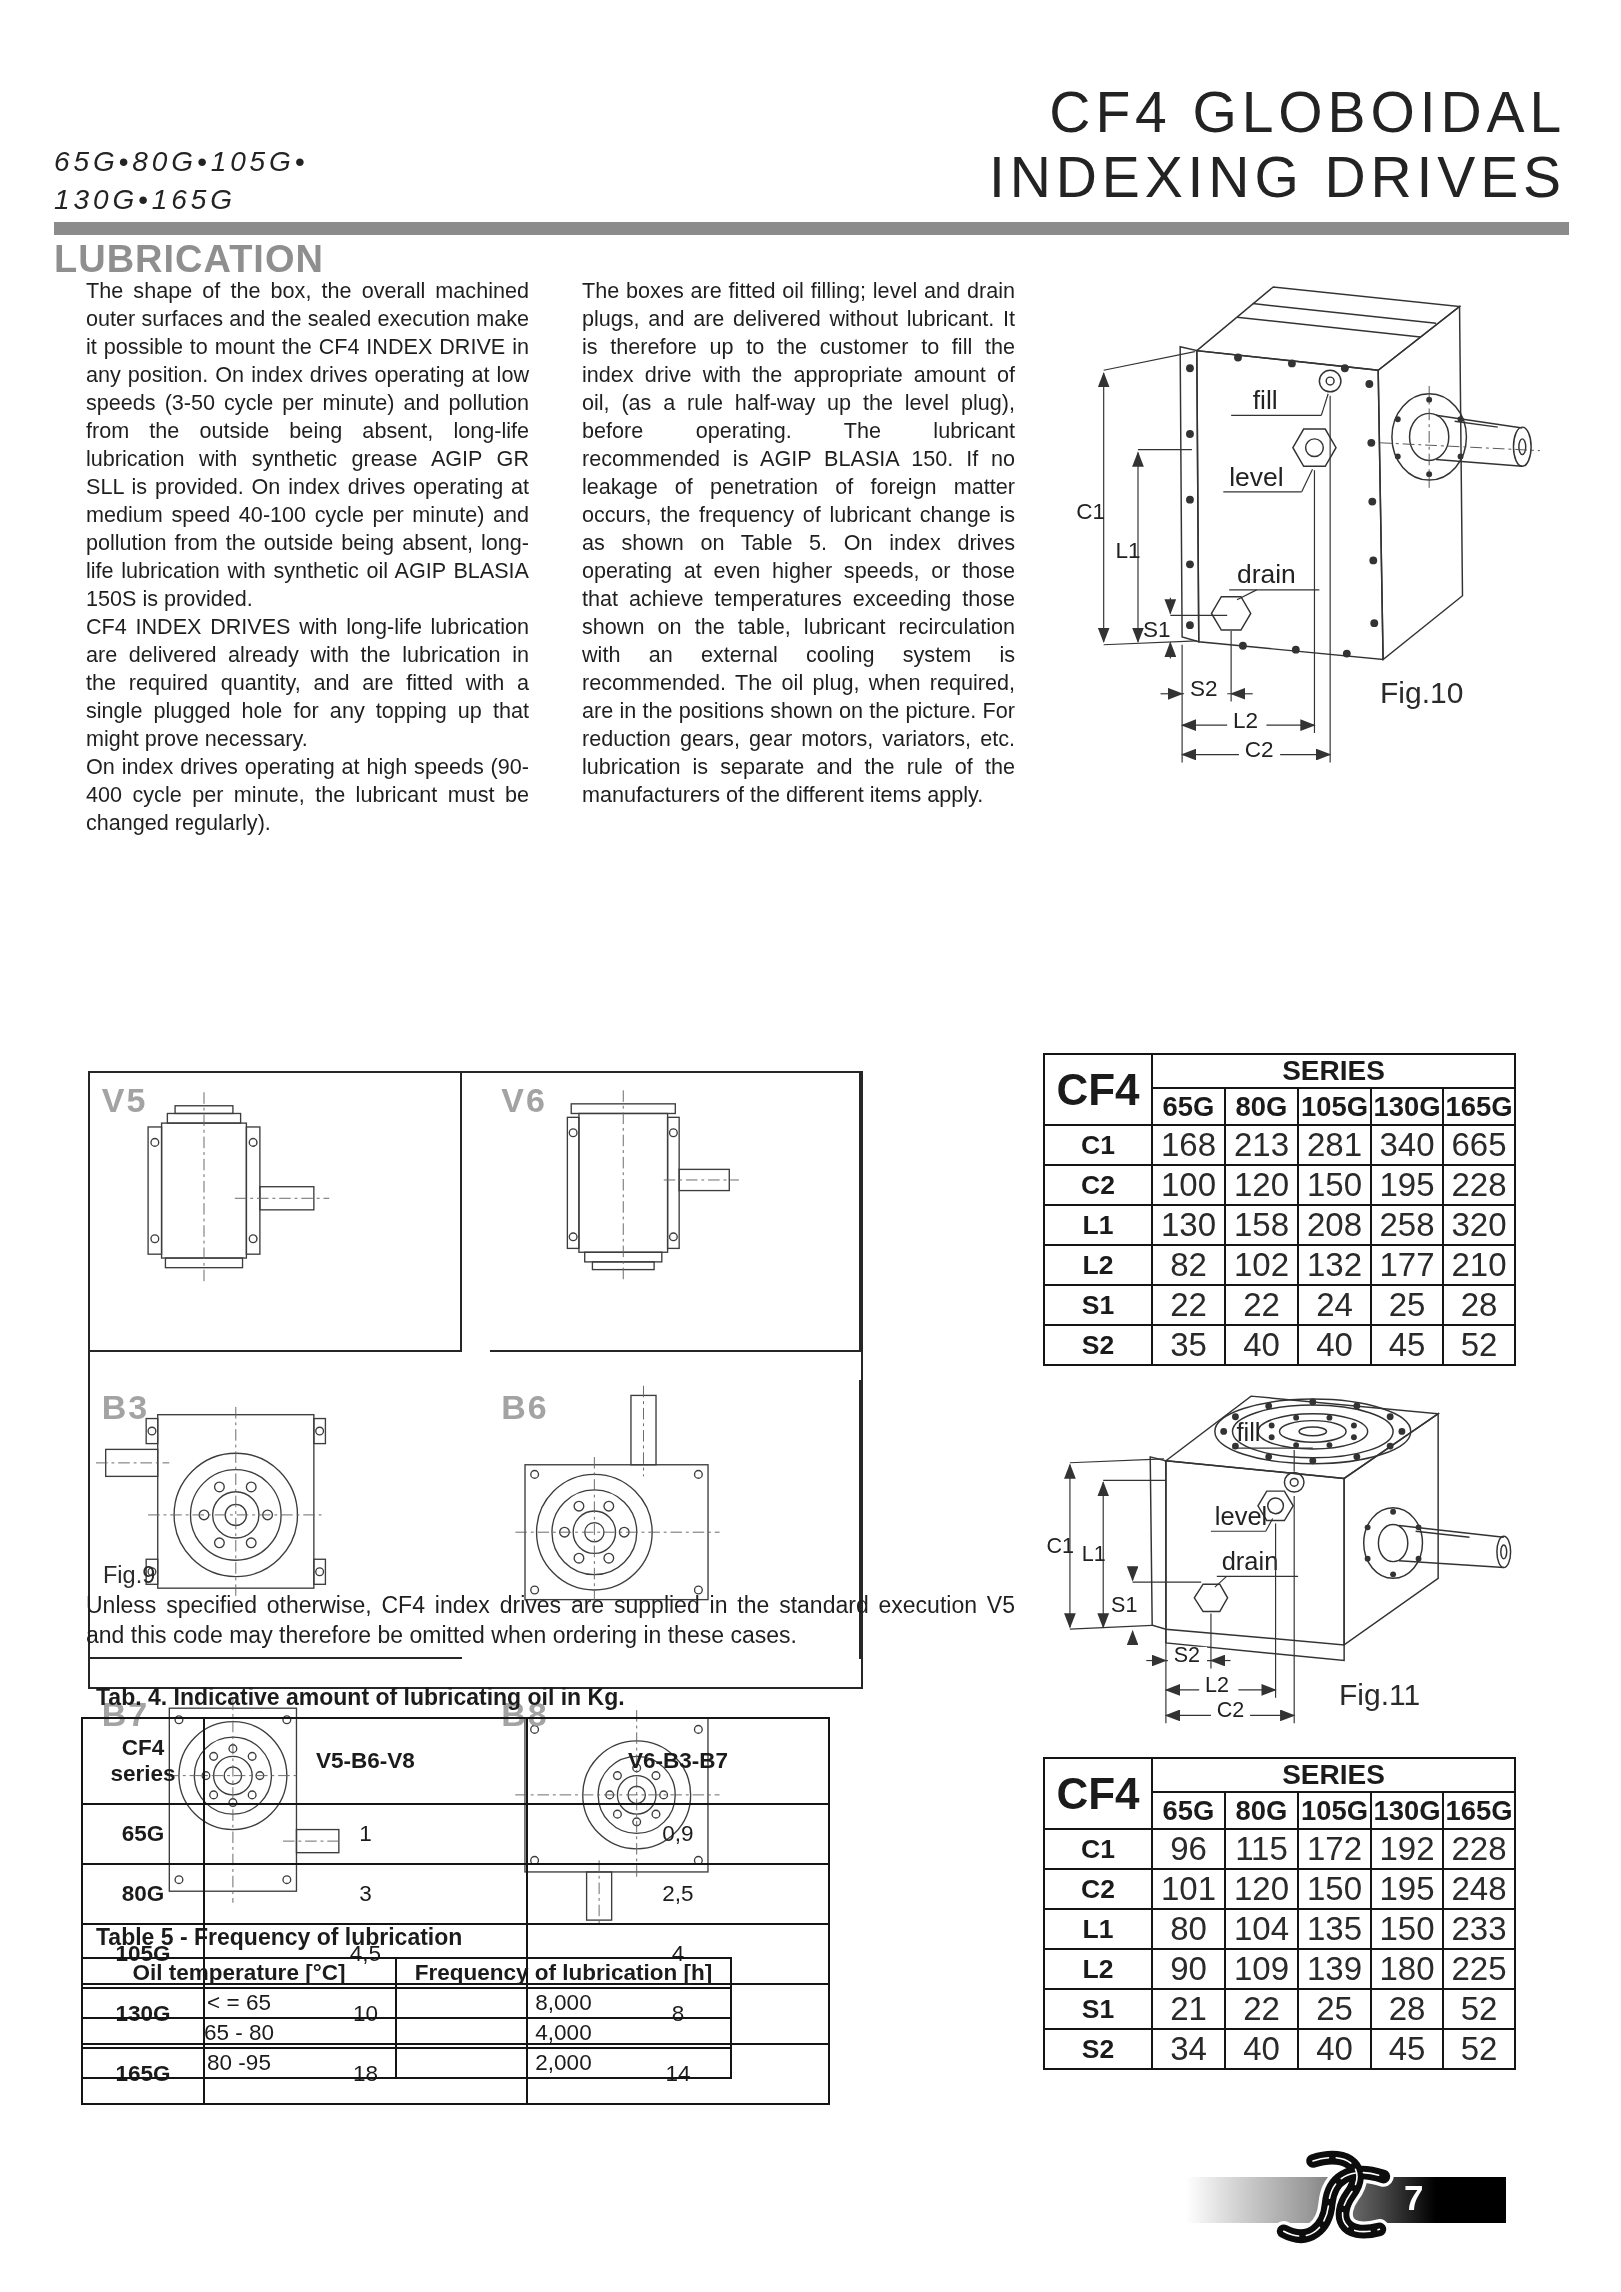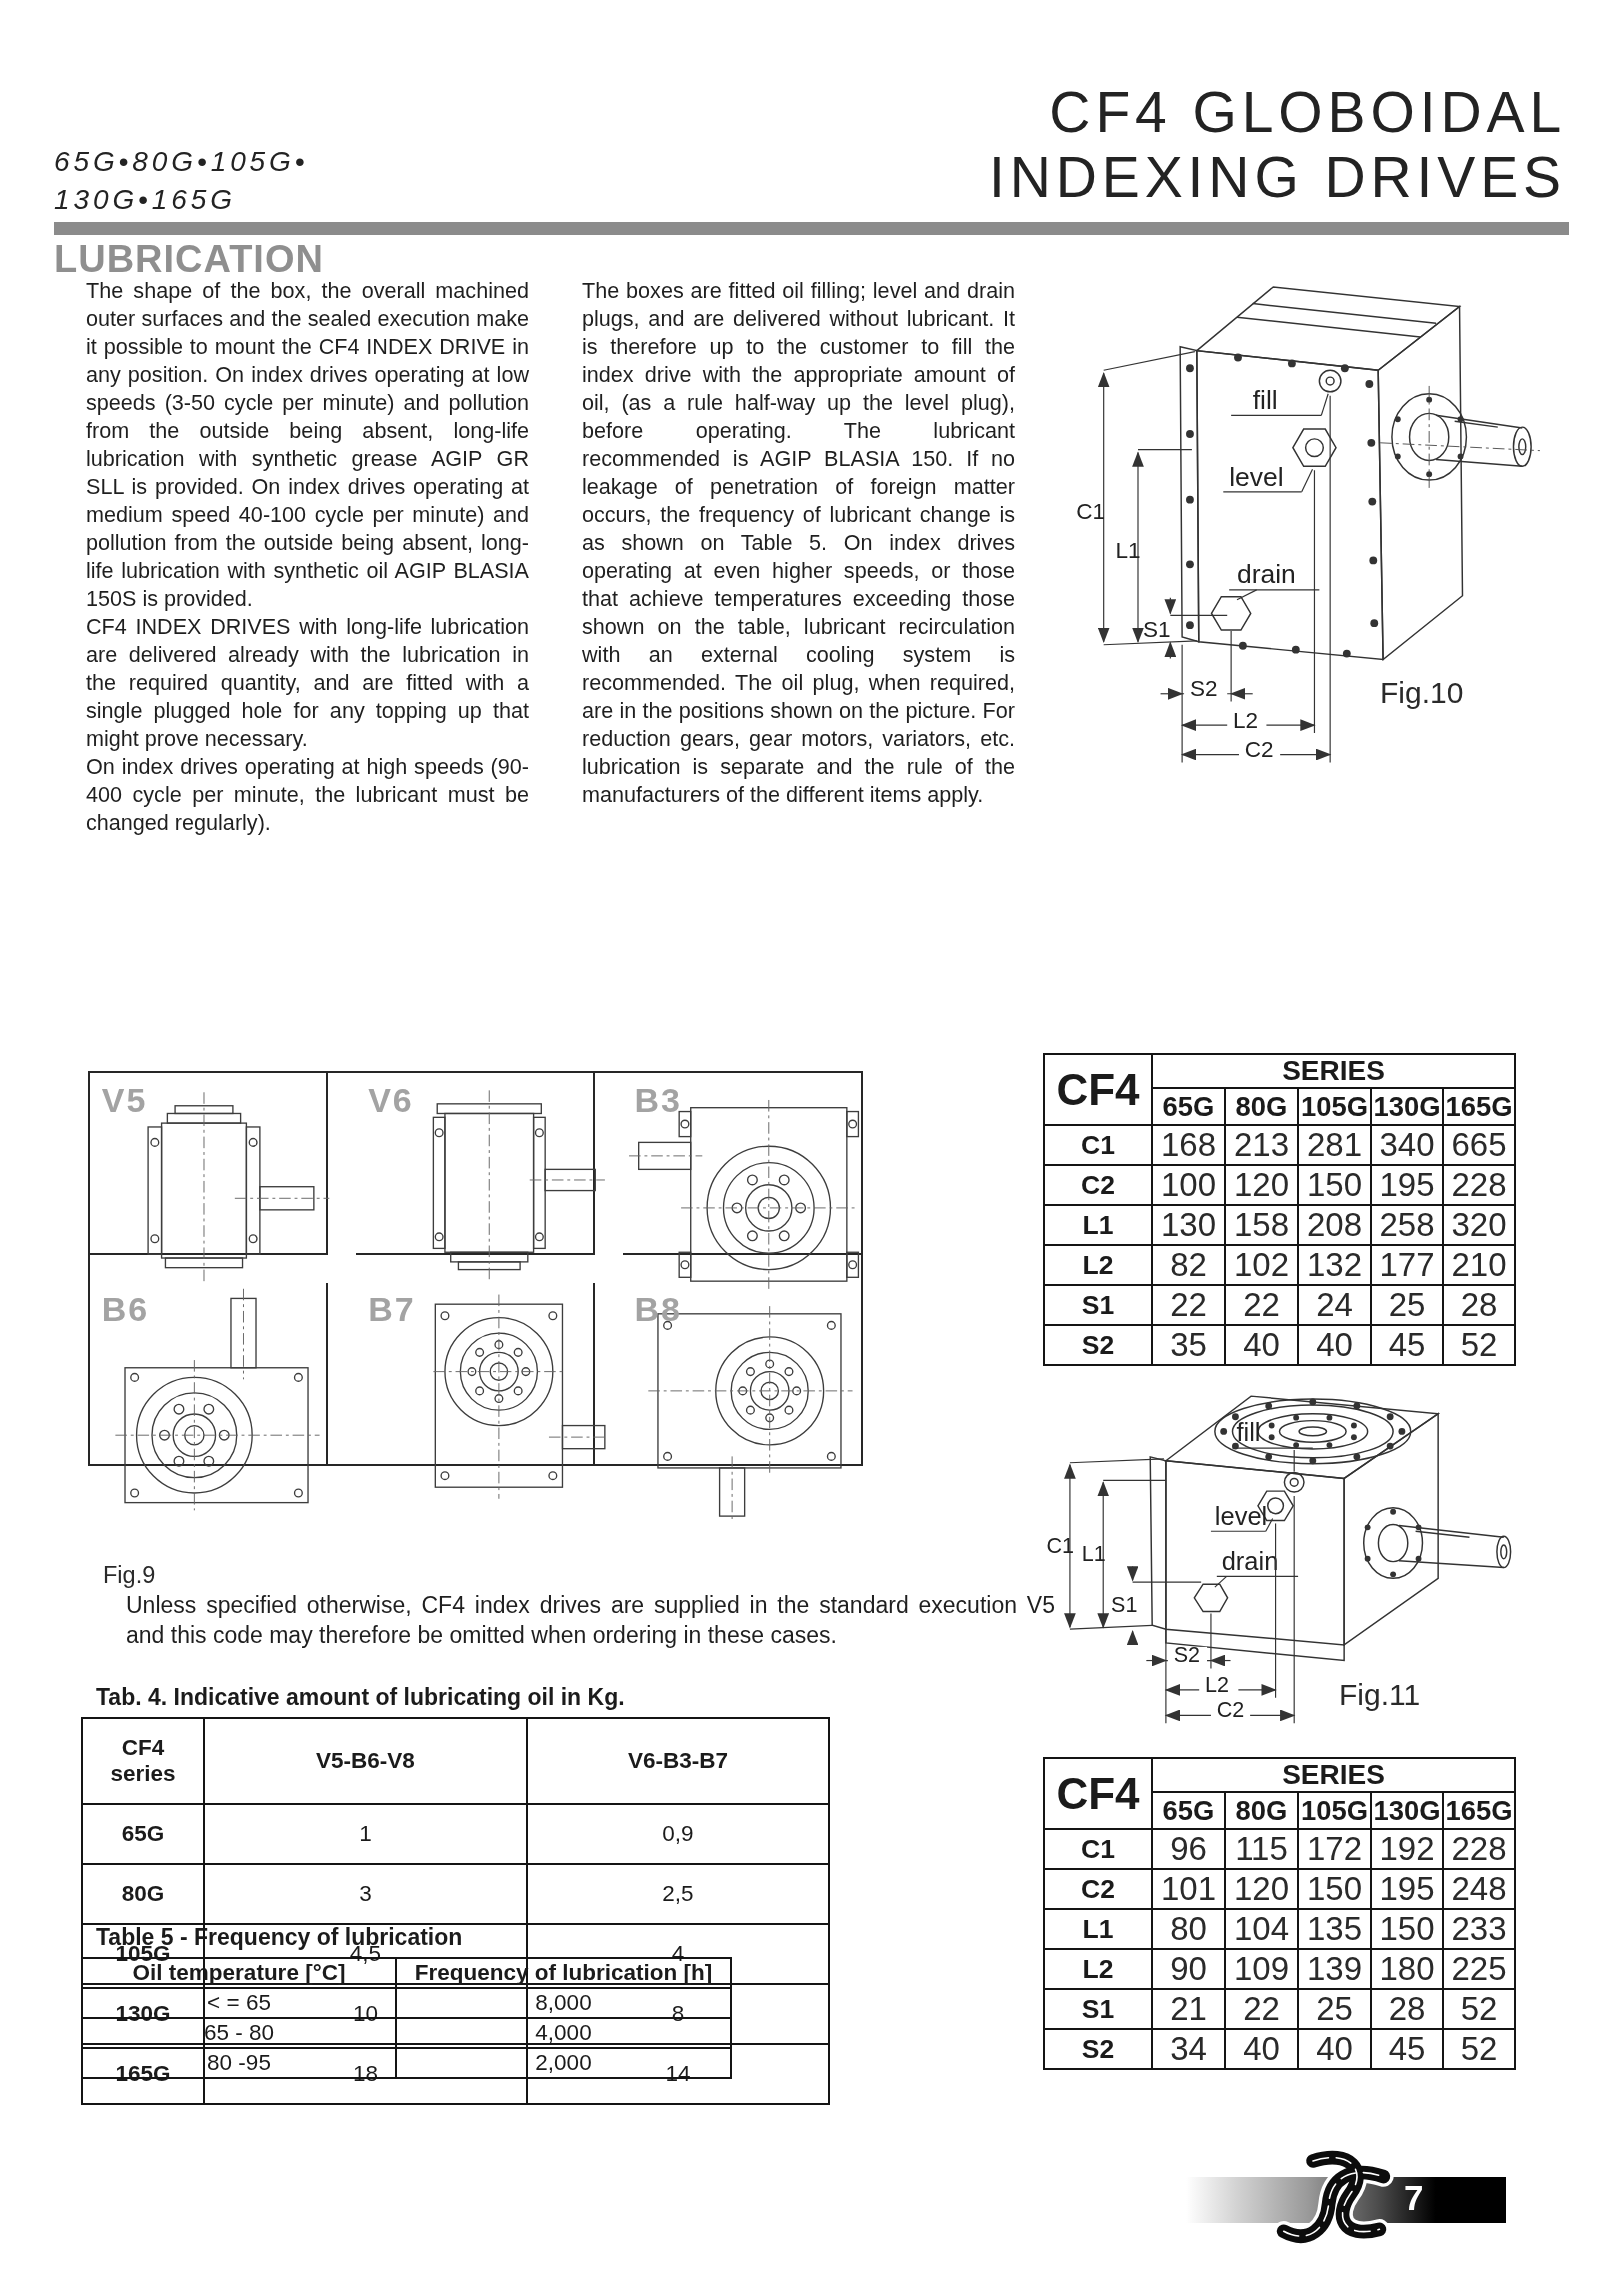--- a/index.html
+++ b/index.html
@@ -20,22 +20,22 @@
   .body-col p{margin:0;}
   .col1{left:86px;width:443px;}
   .col2{left:582px;width:433px;}
 
   
   .figwrap{position:absolute;}
   .fig-caption{position:absolute;font-size:30px;color:#2a2a2a;}
   .small-caption{position:absolute;font-size:23.5px;color:#2a2a2a;}
 
   
-  .fig9{position:absolute;left:88px;top:1071px;width:775px;height:395px;border:2.9px solid #262626;
-        box-sizing:border-box;display:grid;grid-template-columns:1fr 1fr 1fr;grid-template-rows:1fr 1fr;gap:28px;}
+  .fig9{position:absolute;left:88px;top:1071px;width:775px;height:618px;border:2.9px solid #262626;
+        box-sizing:border-box;display:grid;grid-template-columns:1fr 1fr;grid-template-rows:1fr 1fr;gap:28px;}
   .fig9-cell{position:relative;border-right:2.9px solid #262626;border-bottom:2.9px solid #262626;box-sizing:border-box;}
   .fig9-cell:nth-child(3n){border-right:none;}
   .fig9-cell:nth-child(n+4){border-bottom:none;padding-left:32px;}
   .fig9-label{position:absolute;left:11.8px;top:7.8px;font-size:34px;font-weight:700;color:#a3a3a3;letter-spacing:2px;}
   .fig9-cell svg{position:absolute;left:0;top:0;}
 
   
   table{border-collapse:collapse;table-layout:fixed;}
   td,th{box-sizing:border-box;}
 
@@ -54,21 +54,21 @@
   .t4 tr.head td{font-weight:700;height:30px;}
   .t4 td.rl{font-weight:700;}
 
   .t5{position:absolute;left:81px;top:1957px;width:649px;}
   .t5 td{border:2.5px solid #141414;text-align:center;vertical-align:middle;padding:0;font-size:22.5px;height:30px;}
   .t5 tr.head td{font-weight:700;}
 
   .table-title{position:absolute;font-size:23px;font-weight:700;color:#1b1b1b;}
 
   .note{position:absolute;left:86px;top:1590px;width:929px;text-align:justify;
-        font-size:23px;line-height:30px;color:#1f1f1f;margin-left:40px;}
+        font-size:23px;line-height:30px;color:#1f1f1f;}
 
   
   .footer-bar{position:absolute;left:1186px;top:2177px;width:320px;height:46px;
       background:linear-gradient(90deg,#ffffff 0%,#d2d2d2 16%,#9a9a9a 38%,#4c4c4c 60%,#000 78%,#000 100%);}
   .footer-logo{position:absolute;left:1270px;top:2141px;width:129px;height:120px;}
   .page-number{position:absolute;left:1404px;top:2178px;font-size:35px;font-weight:700;color:#ffffff;}
 
   svg text{font-family:"Liberation Sans", sans-serif;fill:#222;}
 </style>
 </head>

